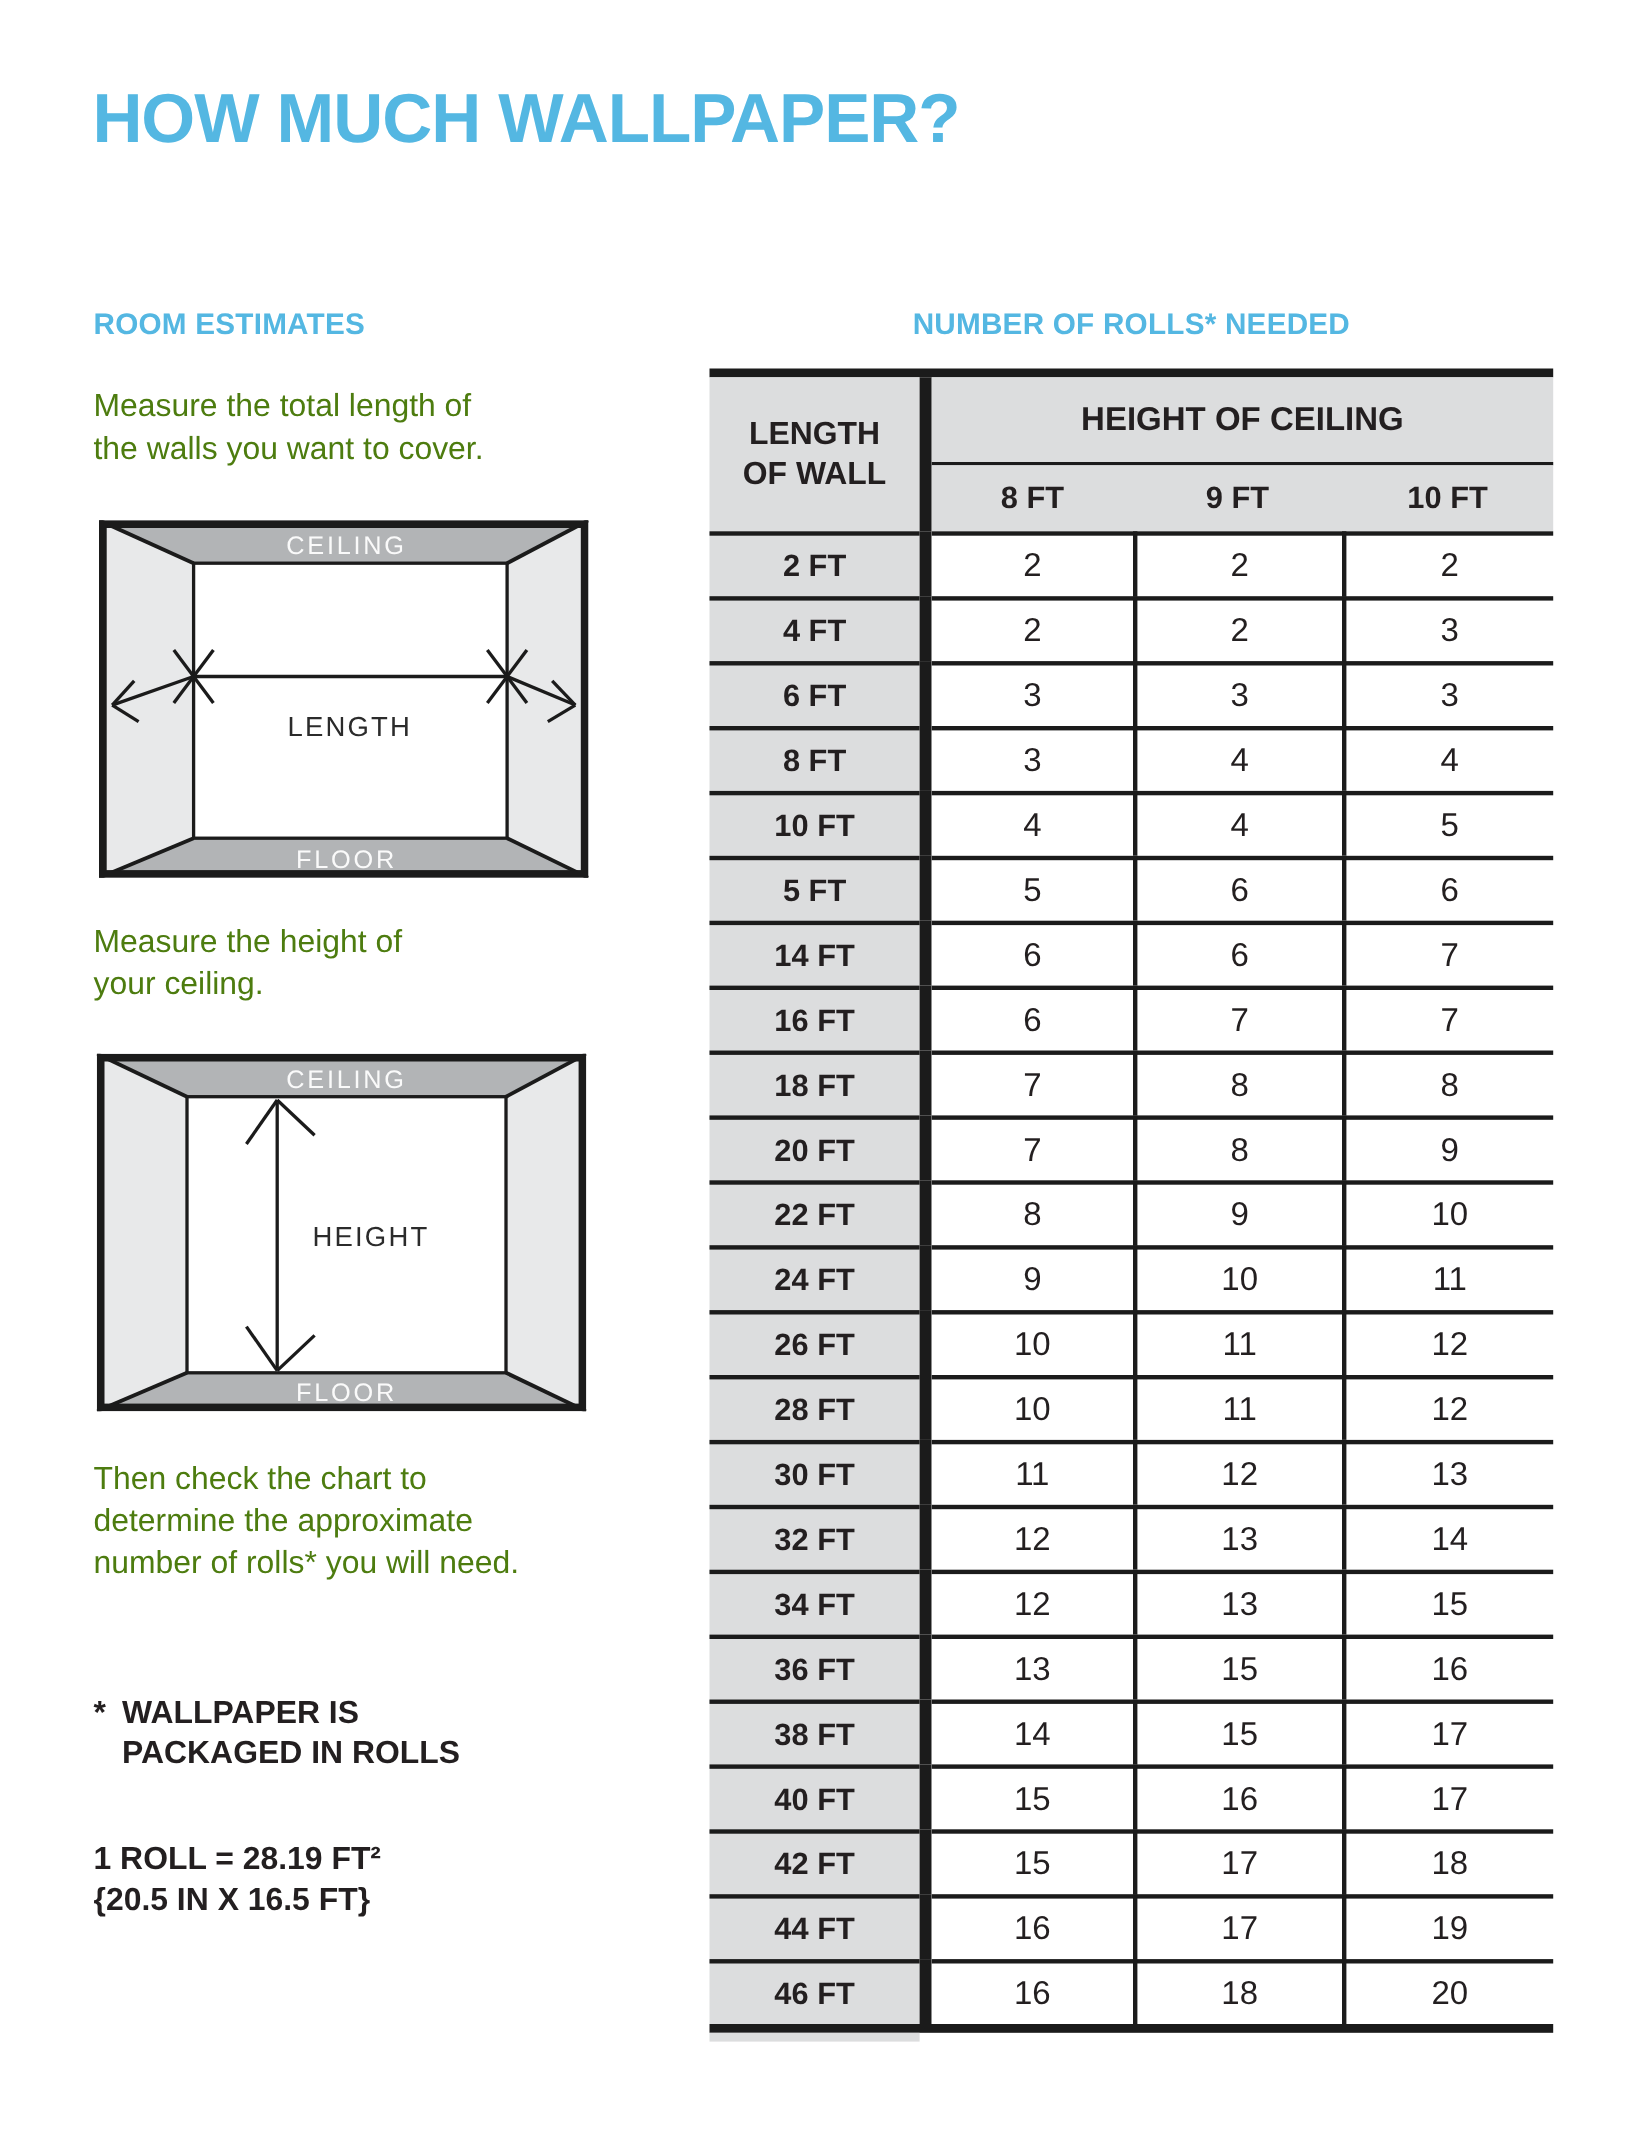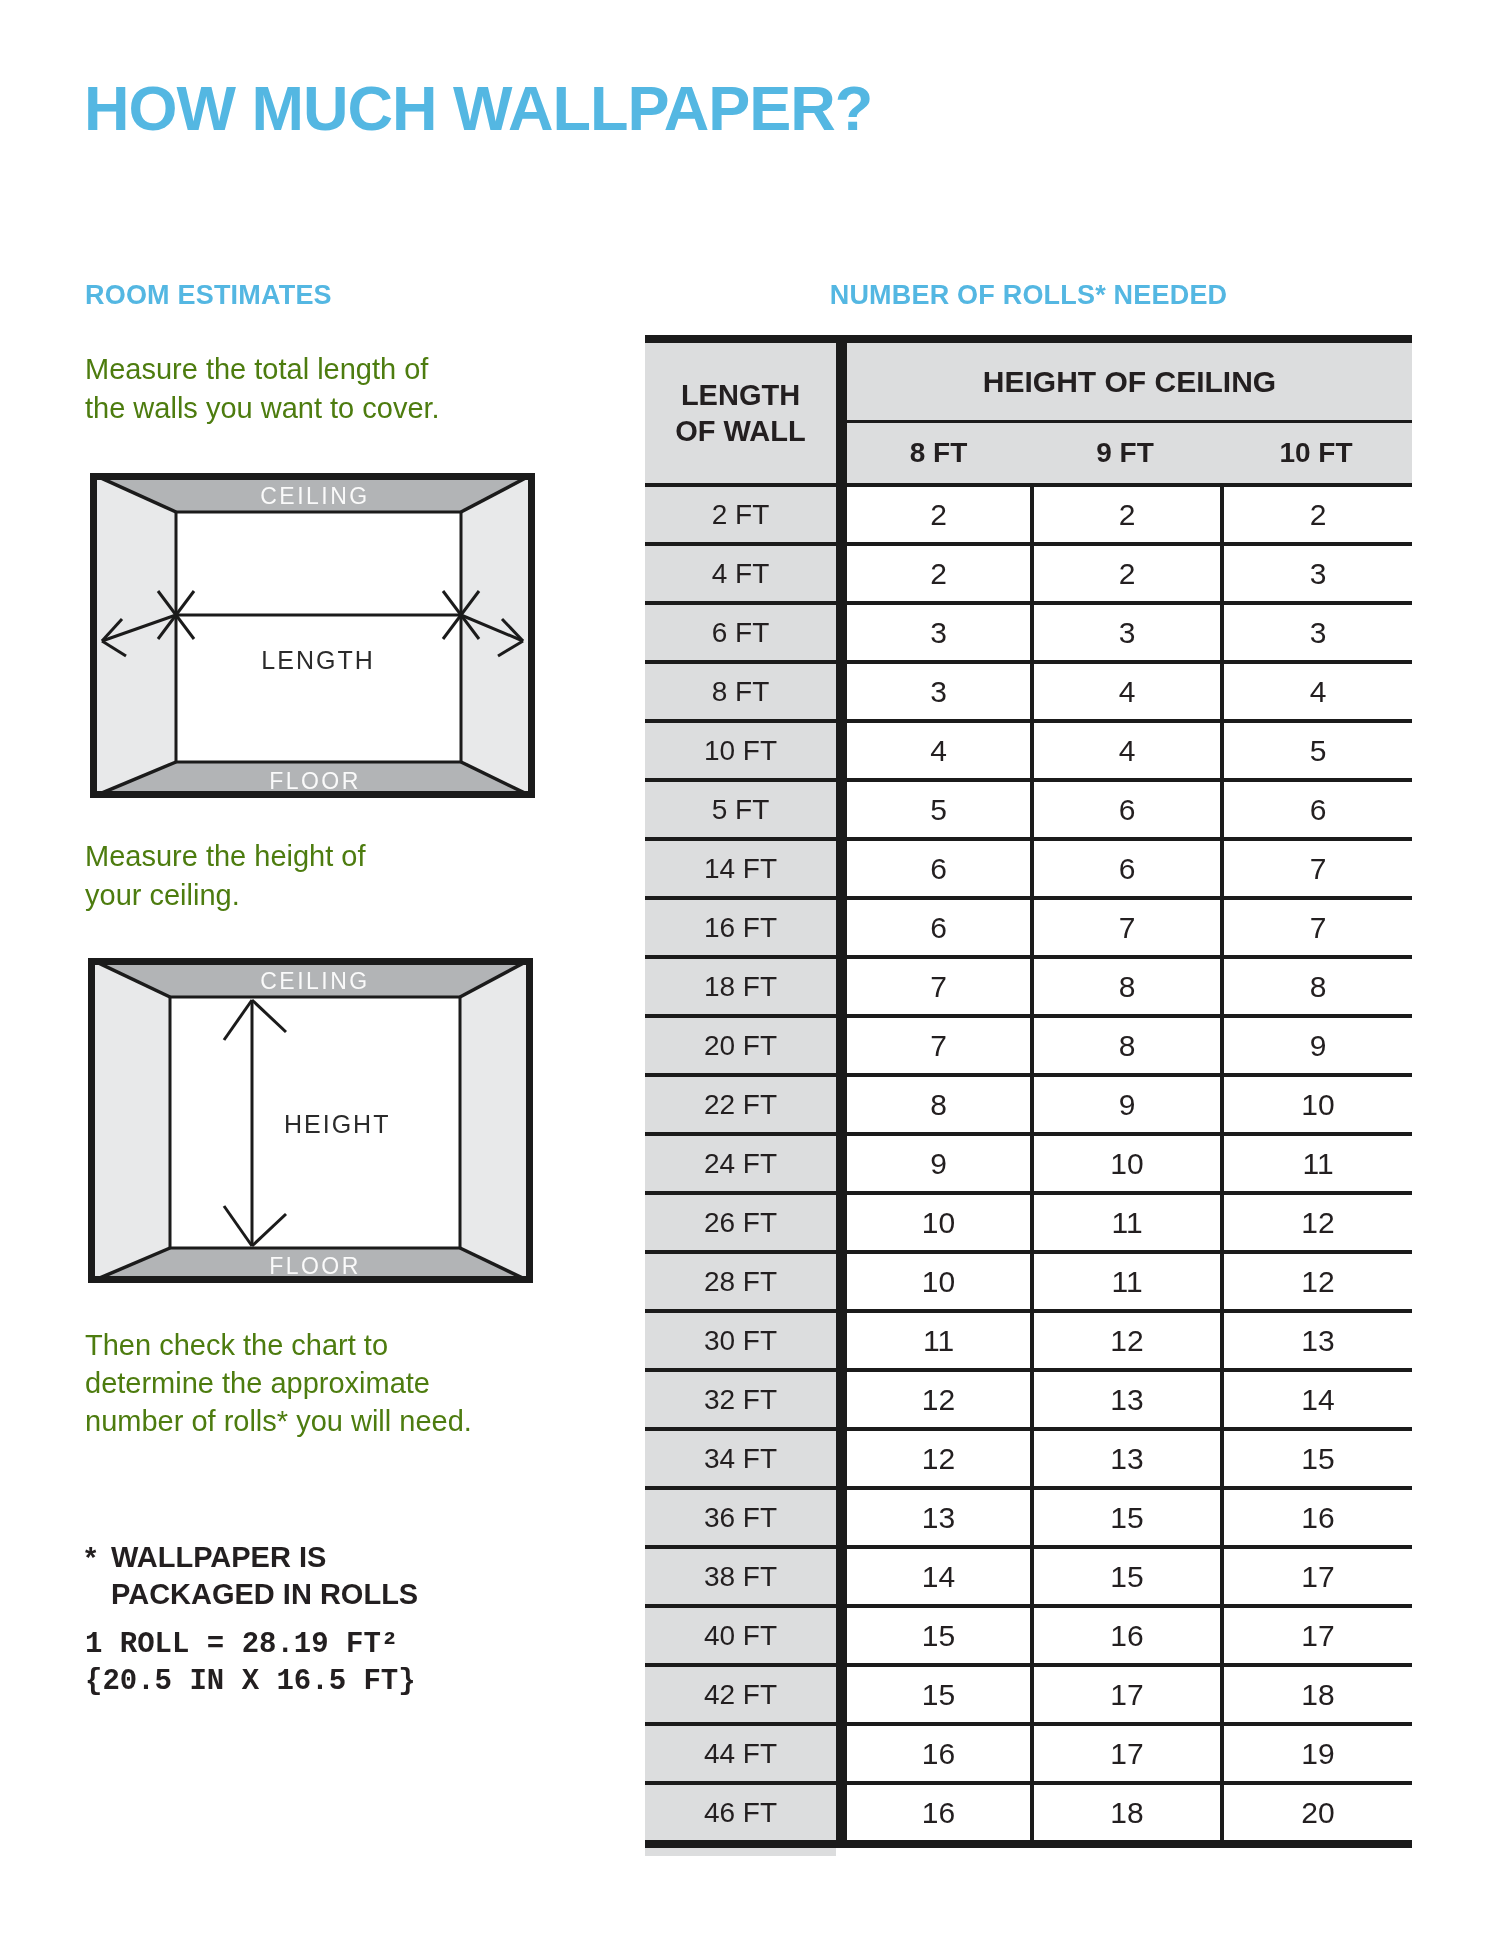--- a/index.html
+++ b/index.html
@@ -47,21 +47,21 @@
     background:#DCDDDE; height:77px; border-bottom:3px solid #1b1b1b;
     display:flex; align-items:center; justify-content:center; font-weight:bold; font-size:30px;
     box-sizing:content-box;
   }
   .sub-heads { background:#DCDDDE; height:60px; display:grid; grid-template-columns:183px 190px 192px; }
   .sub-heads div { display:flex; align-items:center; justify-content:center; font-weight:bold; font-size:28px; }
 
   .trow { display:grid; grid-template-columns:191px 11px 183px 190px 192px; height:59px; }
   .tlabel {
     background:#DCDDDE; border-top:4px solid #1b1b1b; box-sizing:border-box;
-    display:flex; align-items:center; justify-content:center; font-weight:normal; font-size:28px;
+    display:flex; align-items:center; justify-content:center; font-weight:bold; font-size:28px;
   }
   .tval {
     background:#ffffff; border-top:4px solid #1b1b1b; box-sizing:border-box;
     display:flex; align-items:center; justify-content:center; font-size:30px;
   }
   .tval.bl { border-left:4px solid #1b1b1b; }
 </style>
 </head>
 <body>
 
@@ -144,21 +144,21 @@
   </div>
 
   <div class="abs fn" style="top:1539px;">
     <div class="fn-block">
       <span class="fn-star">*</span>
       <div>WALLPAPER IS</div>
       <div>PACKAGED IN ROLLS</div>
     </div>
   </div>
 
-  <div class="abs fn" style="top:1626px;font-family:Liberation Mono, monospace;">
+  <div class="abs fn" style="top:1672px;">
     <div>1 ROLL = 28.19 FT²</div>
     <div>{20.5 IN X 16.5 FT}</div>
   </div>
 
   <div class="abs sec-head table-head">NUMBER OF ROLLS* NEEDED</div>
 
   <div class="abs tbl">
     <div class="tbl-topborder"></div>
     <div class="thead">
       <div class="label-head">

